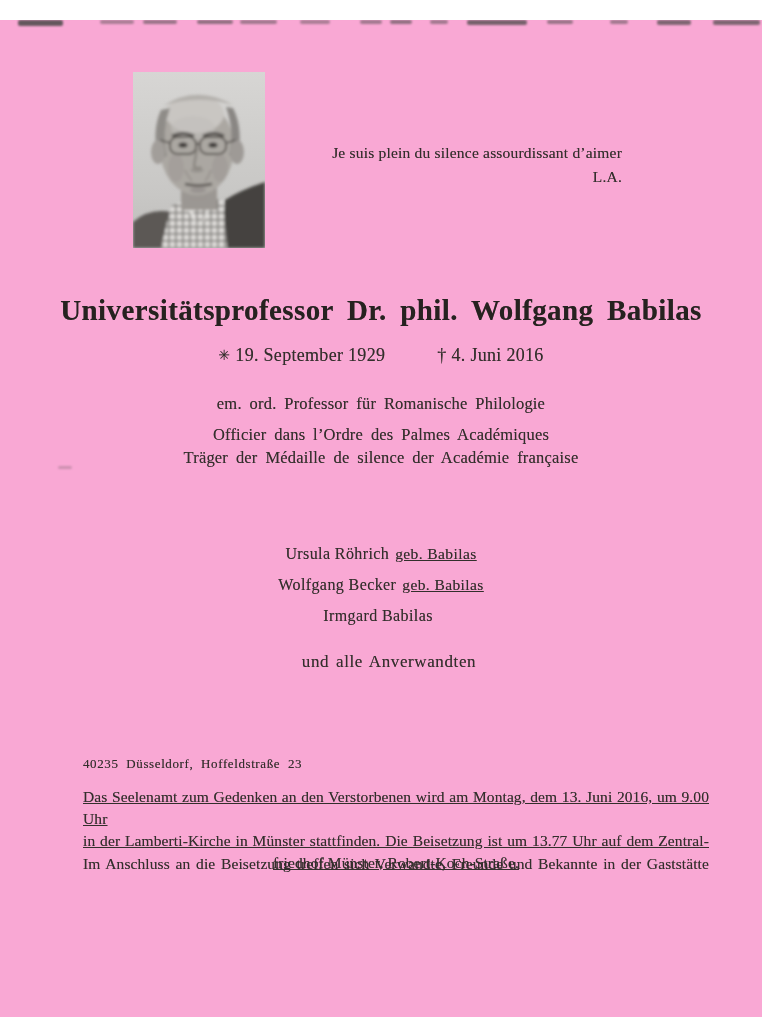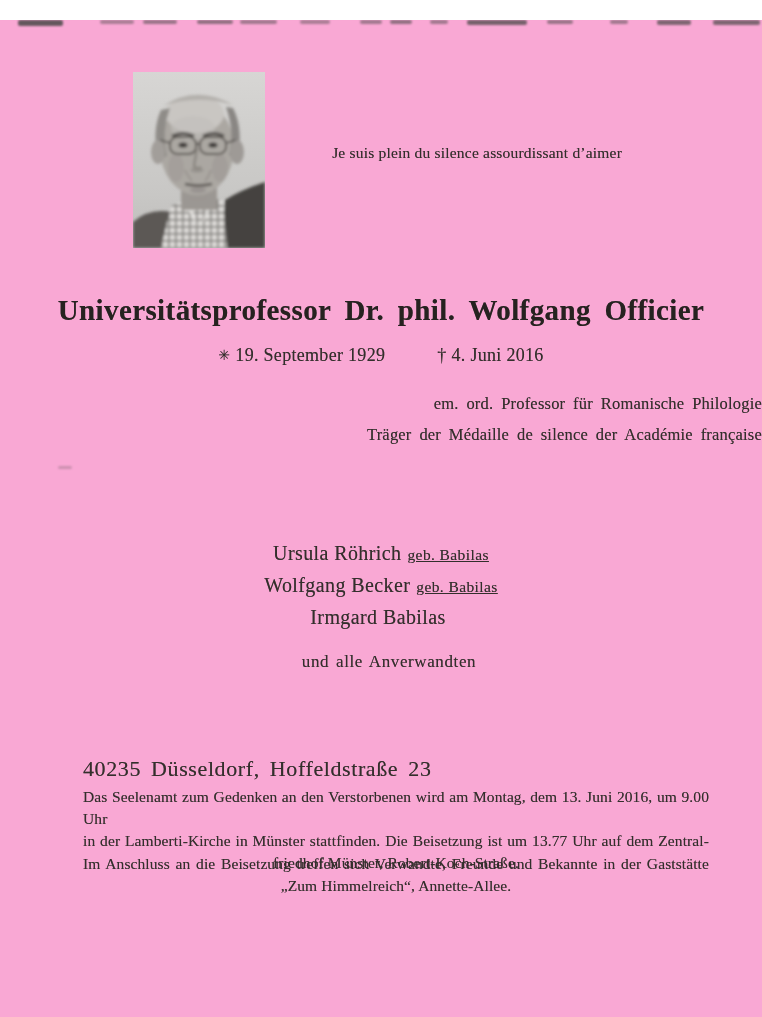--- a/index.html
+++ b/index.html
@@ -72,70 +72,70 @@
     letter-spacing: 0.3px;
   }
   .dates .sym { font-family: "DejaVu Sans", sans-serif; font-size: 14px; position: relative; top: -1px; margin-right: 5px; }
   .dates .dagger { font-family: "Liberation Serif", serif; font-size: 18px; top: 0; }
 
   .honors {
     position: absolute;
     left: 0;
     top: 372px;
     width: 100%;
-    text-align: right;
+    text-align: center;
     font-size: 16.5px;
     line-height: 23px;
     word-spacing: 3.5px;
     letter-spacing: 0.2px;
   }
   .honors .h-first { margin-bottom: 8px; }
 
   .mourners {
     position: absolute;
     left: 0;
     top: 518px;
     width: 100%;
     text-align: center;
     line-height: 31px;
     letter-spacing: 0.4px;
   }
-  .mourners .m-name { font-size: 20px; }
+  .mourners .m-name { font-size: 16px; }
   .mourners .m-suffix { font-size: 15.5px; margin-left: 6px; text-decoration: underline; }
 
   .mourners-footer {
     position: absolute;
     left: 0;
     top: 632px;
     width: 100%;
     text-align: center;
     font-size: 17px;
     letter-spacing: 0.6px;
     word-spacing: 2px;
     padding-left: 8px;
   }
 
   .address {
     position: absolute;
     left: 83px;
     top: 736px;
-    font-size: 22px;
+    font-size: 13px;
     letter-spacing: 0.6px;
     word-spacing: 4px;
   }
 
   .para {
     position: absolute;
     left: 83px;
     width: 626px;
     font-size: 15.5px;
     line-height: 22px;
     letter-spacing: 0.1px;
   }
-  .para-1 { top: 766px; }
+  .para-1 { top: 766px; text-decoration: underline; }
   .para-2 { top: 833px; }
   .line-just { text-align: justify; text-align-last: justify; }
   .line-last { text-align: center; }
 </style>
 </head>
 <body>
 
 <div class="page">
 
   <div class="scan-mark" style="left:18px;width:45px;height:6px;opacity:.85;"></div>
@@ -215,35 +215,37 @@
         <path d="M56,126 Q65,130 74,126" stroke="#9a9591" stroke-width="1.5" fill="none"></path>
 
         <ellipse cx="43" cy="96" rx="8" ry="14" fill="#9c9793" opacity="0.45"></ellipse>
         <ellipse cx="87" cy="96" rx="8" ry="14" fill="#999490" opacity="0.45"></ellipse>
       </g>
     </svg>
   </div>
 
   <div class="quote txt">
     <div>Je suis plein du silence assourdissant d’aimer</div>
-  </div>
-
-  <div class="title txt">Universitätsprofessor Dr. phil. Wolfgang Officier</div>
+    <div>L.A.</div>
+  </div>
+
+  <div class="title txt">Universitätsprofessor Dr. phil. Wolfgang Babilas</div>
 
   <div class="dates txt">
     <span>
       <span class="sym">✳</span><span>19. September 1929</span>
     </span>
     <span>
       <span class="sym dagger">†</span><span>4. Juni 2016</span>
     </span>
   </div>
 
   <div class="honors txt">
     <div class="h-first">em. ord. Professor für Romanische Philologie</div>
+    <div>Officier dans l’Ordre des Palmes Académiques</div>
     <div>Träger der Médaille de silence der Académie française</div>
   </div>
 
   <div class="mourners txt">
     <div>
       <span class="m-name">Ursula Röhrich</span><span class="m-suffix">geb. Babilas</span>
     </div>
     <div>
       <span class="m-name">Wolfgang Becker</span><span class="m-suffix">geb. Babilas</span>
     </div>
@@ -257,16 +259,15 @@
   <div class="address txt">40235 Düsseldorf, Hoffeldstraße 23</div>
 
   <div class="para para-1 txt">
     <div class="line-just">Das Seelenamt zum Gedenken an den Verstorbenen wird am Montag, dem 13. Juni 2016, um 9.00 Uhr</div>
     <div class="line-just">in der Lamberti-Kirche in Münster stattfinden. Die Beisetzung ist um 13.77 Uhr auf dem Zentral-</div>
     <div class="line-last">friedhof Münster, Robert-Koch-Straße.</div>
   </div>
 
   <div class="para para-2 txt">
     <div class="line-just">Im Anschluss an die Beisetzung treffen sich Verwandte, Freunde und Bekannte in der Gaststätte</div>
-    <div class="line-last">„Zum Himmelreich“, Annette-Allee.</div>
   </div>
 
 </div>
 
 </body></html>

